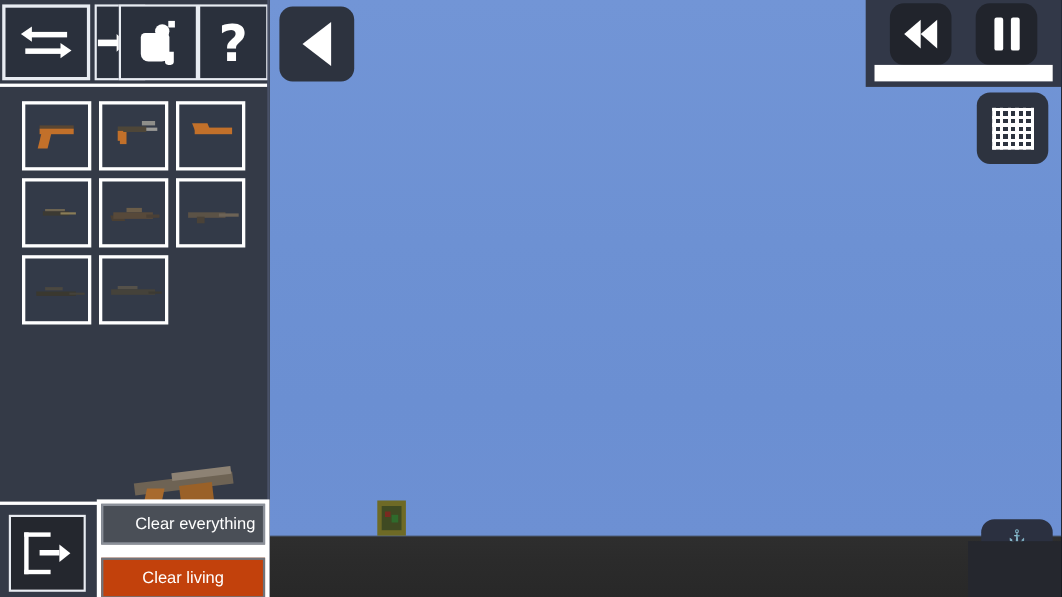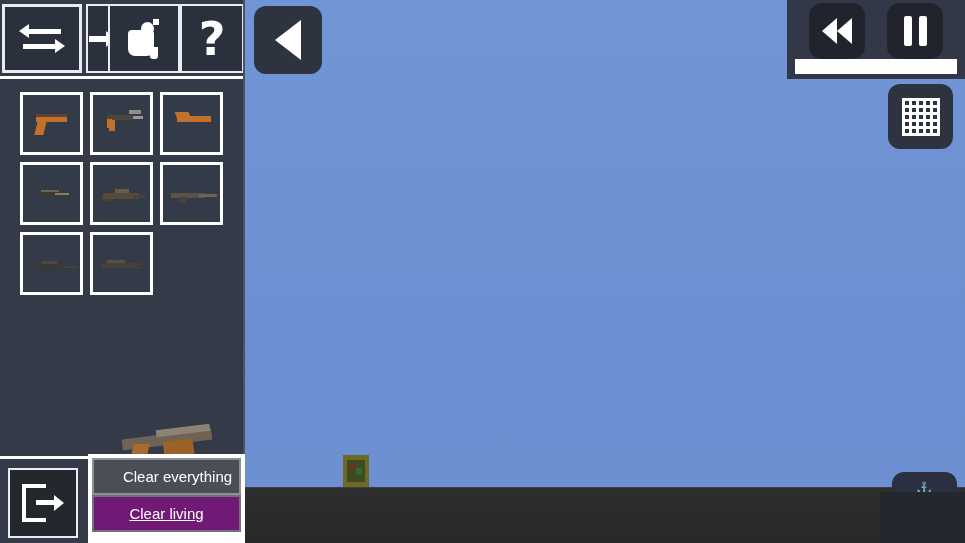--- a/index.html
+++ b/index.html
@@ -609,27 +609,26 @@
     display: flex;
     align-items: center;
     justify-content: center;
     color: #ffffff;
     font-size: 15px;
     font-family: "Liberation Sans", sans-serif;
     cursor: pointer;
   }
   #clear-everything {
     background: #4a4f57;
-    margin-bottom: 0;
+    margin-bottom: 12px;
     padding-left: 22px;
   }
   #clear-living {
-    background: #701a75;
+    background: #c2410c;
     border-color: #6e737b;
-    text-decoration: underline;
   }
 </style>
 </head>
 <body>
 
 <div id="app">
 
   <div id="world">
     <div id="sky"></div>
     <div id="horizon-line"></div>

